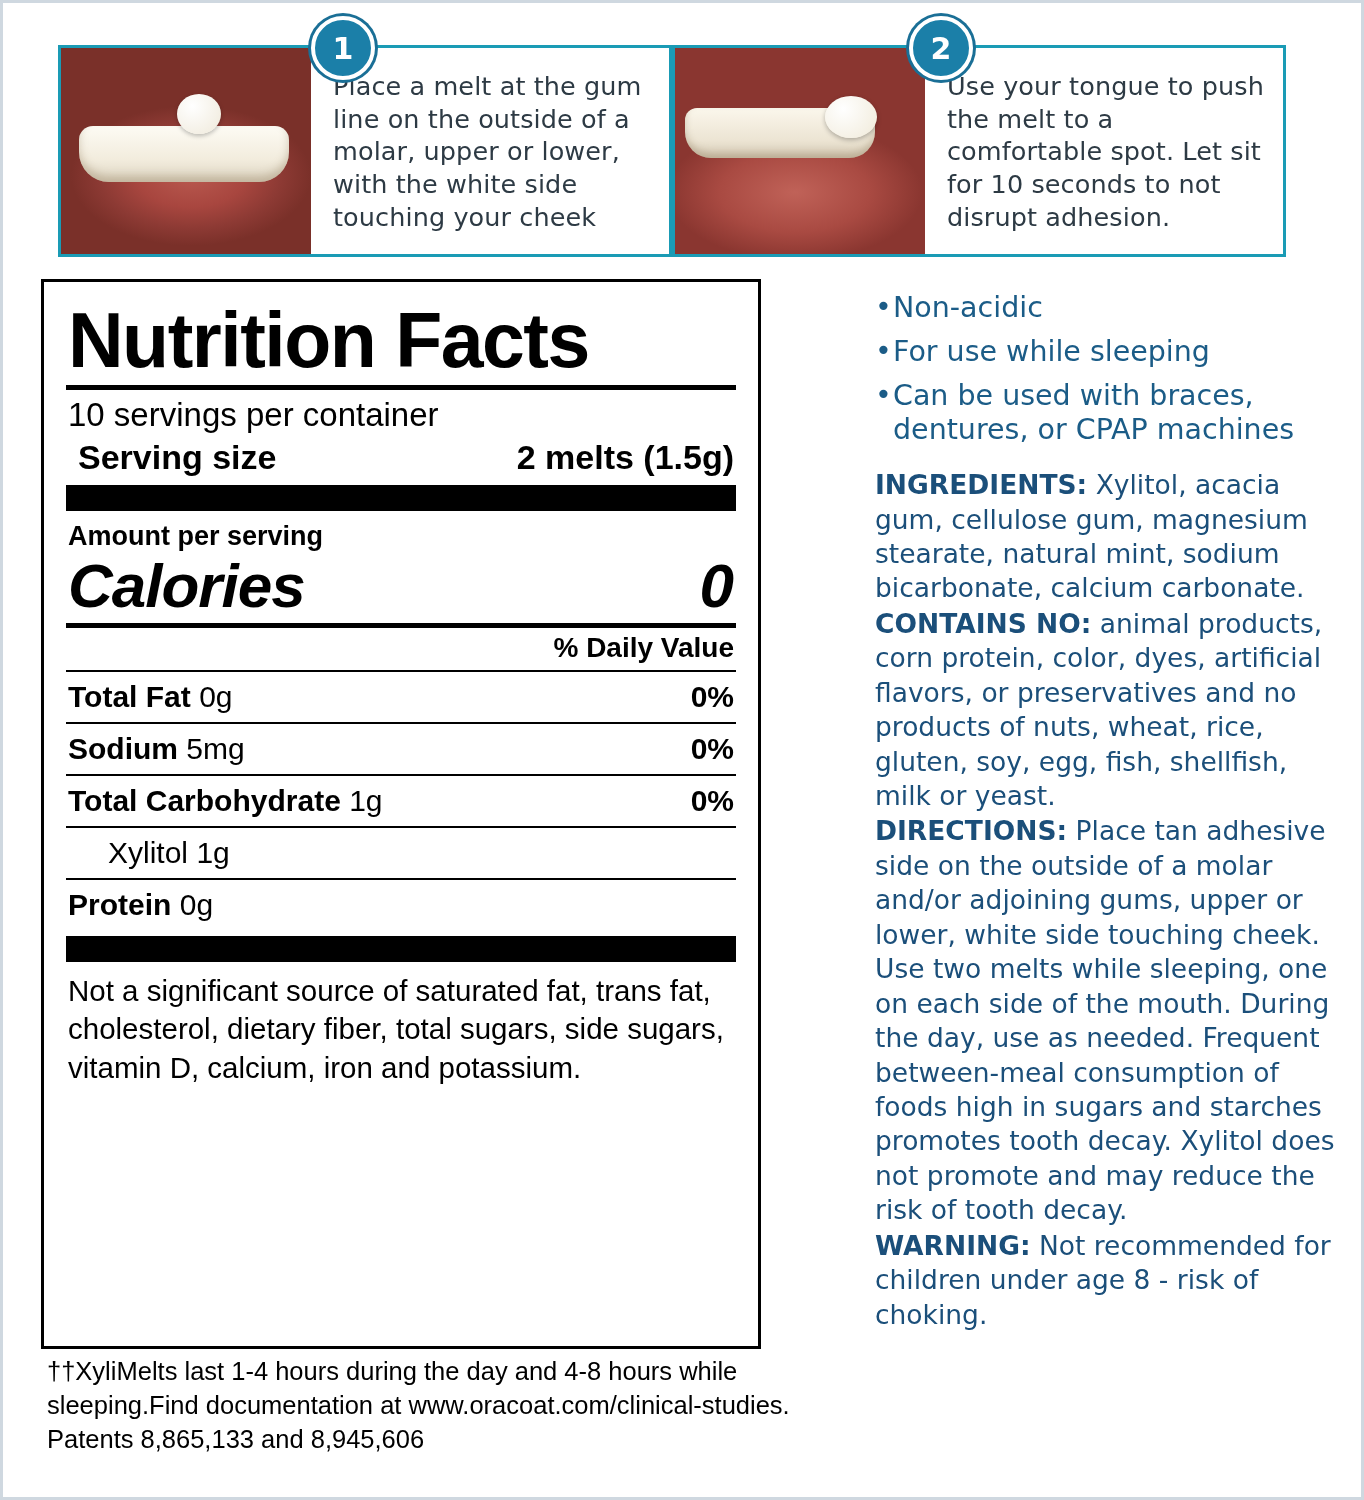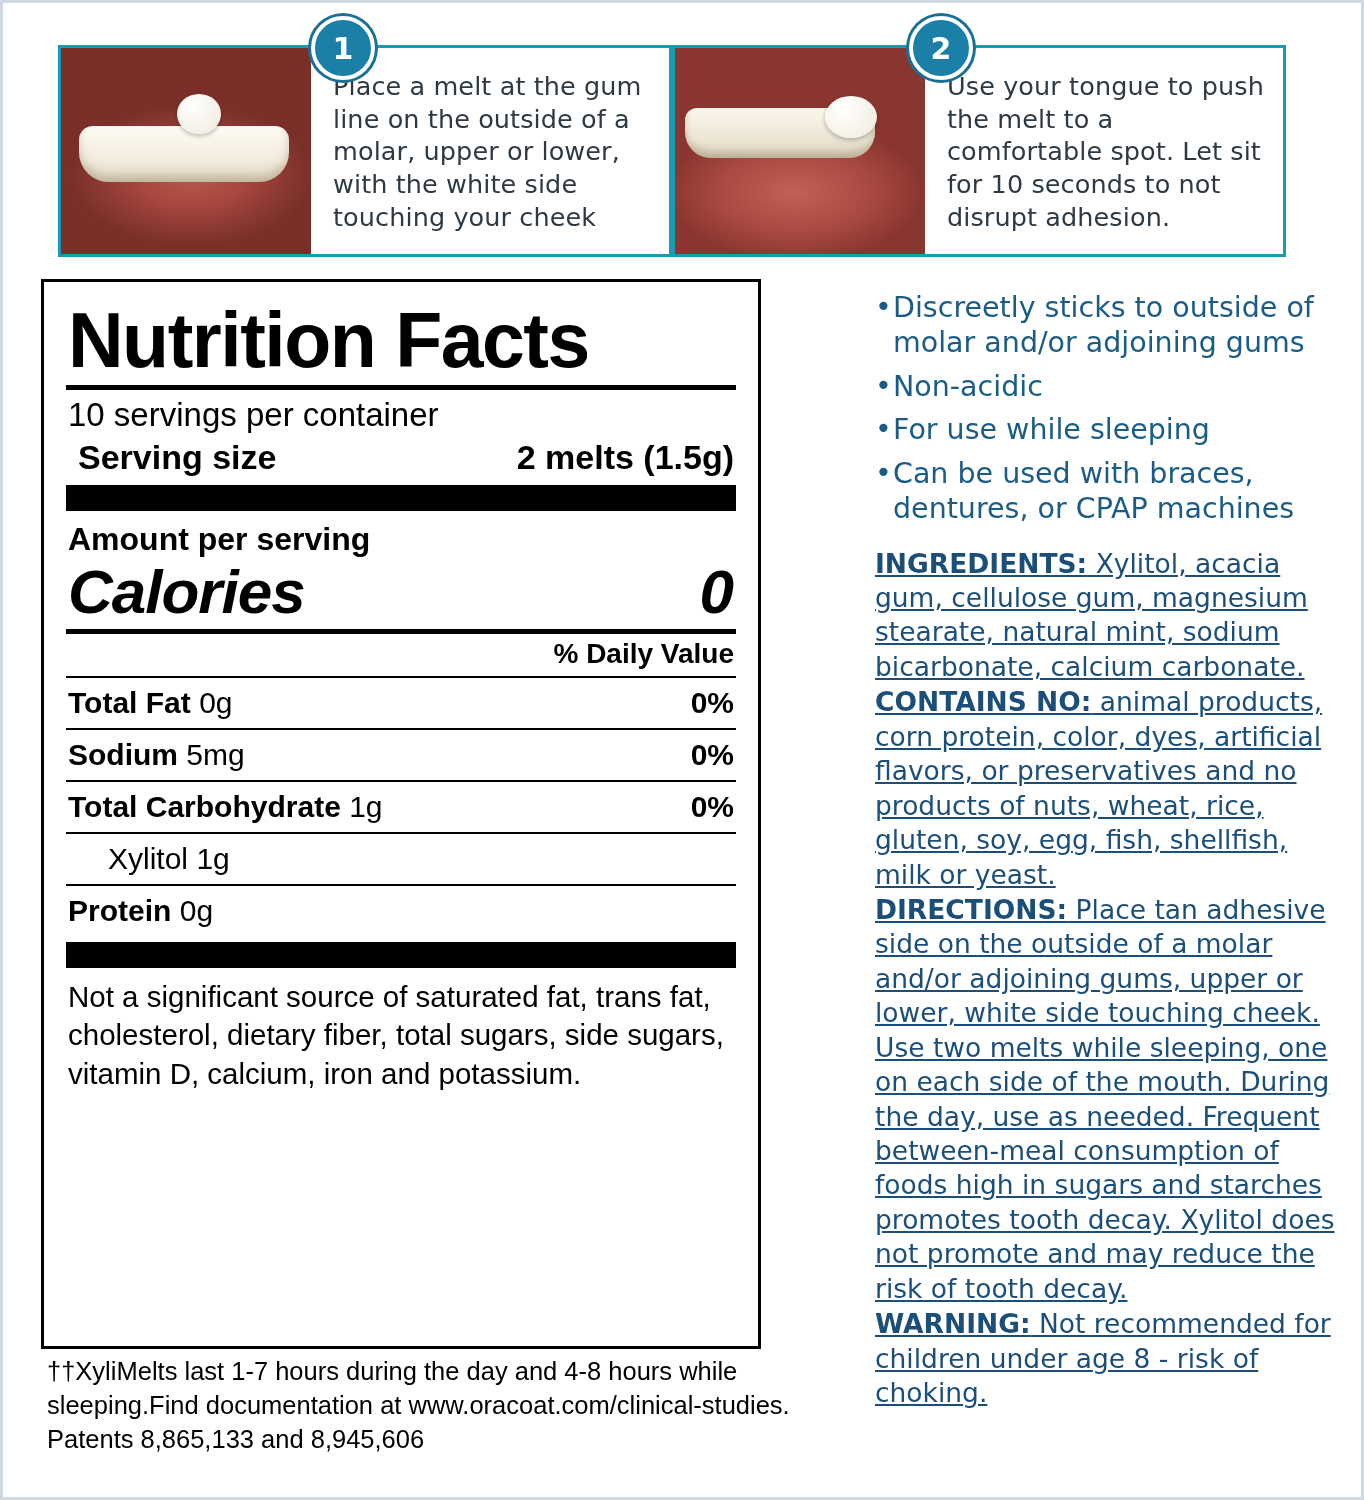--- a/index.html
+++ b/index.html
@@ -158,21 +158,21 @@
   }
   .serving-size-row {
     display: flex;
     justify-content: space-between;
     align-items: baseline;
     font-size: 34px;
     font-weight: bold;
     margin: 4px 2px 8px 12px;
   }
   .amount-per {
-    font-size: 32px;
+    font-size: 27px;
     font-weight: bold;
     margin: 10px 0 0 2px;
   }
   .cal-row {
     display: flex;
     justify-content: space-between;
     align-items: flex-end;
     margin: -2px 2px 2px 2px;
     font-style: italic;
   }
@@ -247,21 +247,21 @@
     position: absolute;
     left: 0;
     top: -1px;
   }
   .info {
     margin-top: 20px;
     font-size: 26.5px;
     line-height: 1.30;
     color: #1b4f7a;
   }
-  .info p { margin: 0 0 1px 0; text-decoration: underline; }
+  .info p { margin: 0 0 1px 0; }
   .info b { font-weight: bold; }
 </style>
 </head>
 <body>
 
 <div class="page">
 
   <div class="steps">
 
     <div class="step">
@@ -330,25 +330,24 @@
     <div class="nut-row">
       <span class="nm"><span>Protein</span> <span class="amt">0g</span></span>
       <span class="dv"></span>
     </div>
 
     <div class="rule-thick-bottom"></div>
 
     <div class="footnote-block">Not a significant source of saturated fat, trans fat, cholesterol, dietary fiber, total sugars, side sugars, vitamin D, calcium, iron and potassium.</div>
   </div>
 
-  <div class="patents">††XyliMelts  last 1-7 hours during the day and 4-8 hours while sleeping.Find documentation at www.oracoat.com/clinical-studies. Patents 8,865,133 and 8,945,606</div>
+  <div class="patents">††XyliMelts  last 1-4 hours during the day and 4-8 hours while sleeping.Find documentation at www.oracoat.com/clinical-studies. Patents 8,865,133 and 8,945,606</div>
 
   <div class="right">
     <ul class="bullets">
-      <li>Discreetly sticks to outside of molar and/or adjoining gums</li>
       <li>Non-acidic</li>
       <li>For use while sleeping</li>
       <li>Can be used with braces, dentures, or CPAP machines</li>
     </ul>
 
     <div class="info">
       <p><b>INGREDIENTS:</b><span> Xylitol, acacia gum, cellulose gum, magnesium stearate, natural mint, sodium bicarbonate, calcium carbonate.</span></p>
       <p><b>CONTAINS NO:</b><span> animal products, corn protein, color, dyes, artificial flavors, or preservatives and no products of nuts, wheat, rice, gluten, soy, egg, fish, shellfish, milk or yeast.</span></p>
       <p><b>DIRECTIONS:</b><span> Place tan adhesive side on the outside of a molar and/or adjoining gums, upper or lower, white side touching cheek. Use two melts while sleeping, one on each side of the mouth. During the day, use as needed. Frequent between-meal consumption of foods high in sugars and starches promotes tooth decay. Xylitol does not promote and may reduce the risk of tooth decay.</span></p>
       <p><b>WARNING:</b><span> Not recommended for children under age 8 - risk of choking.</span></p>

